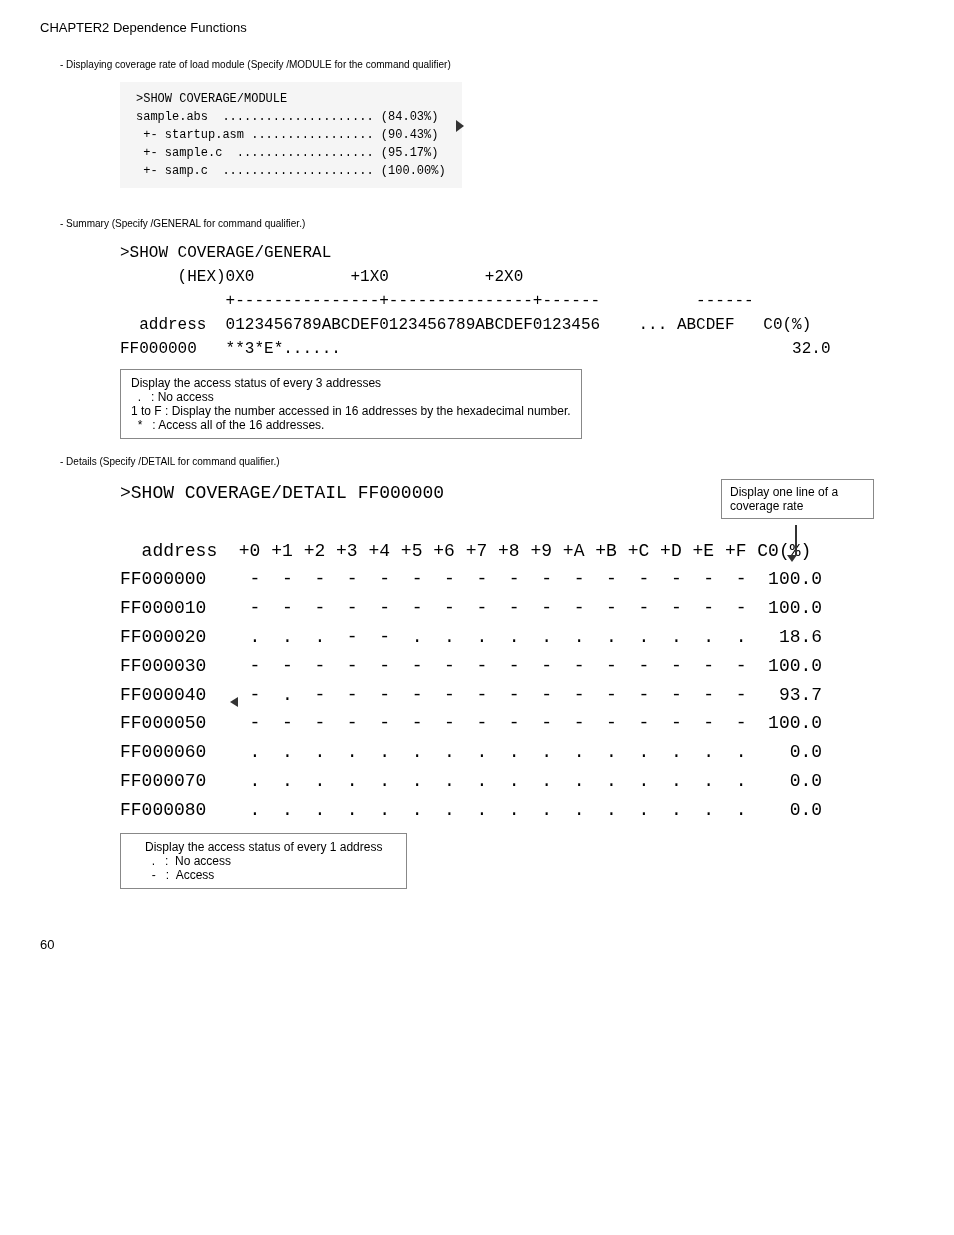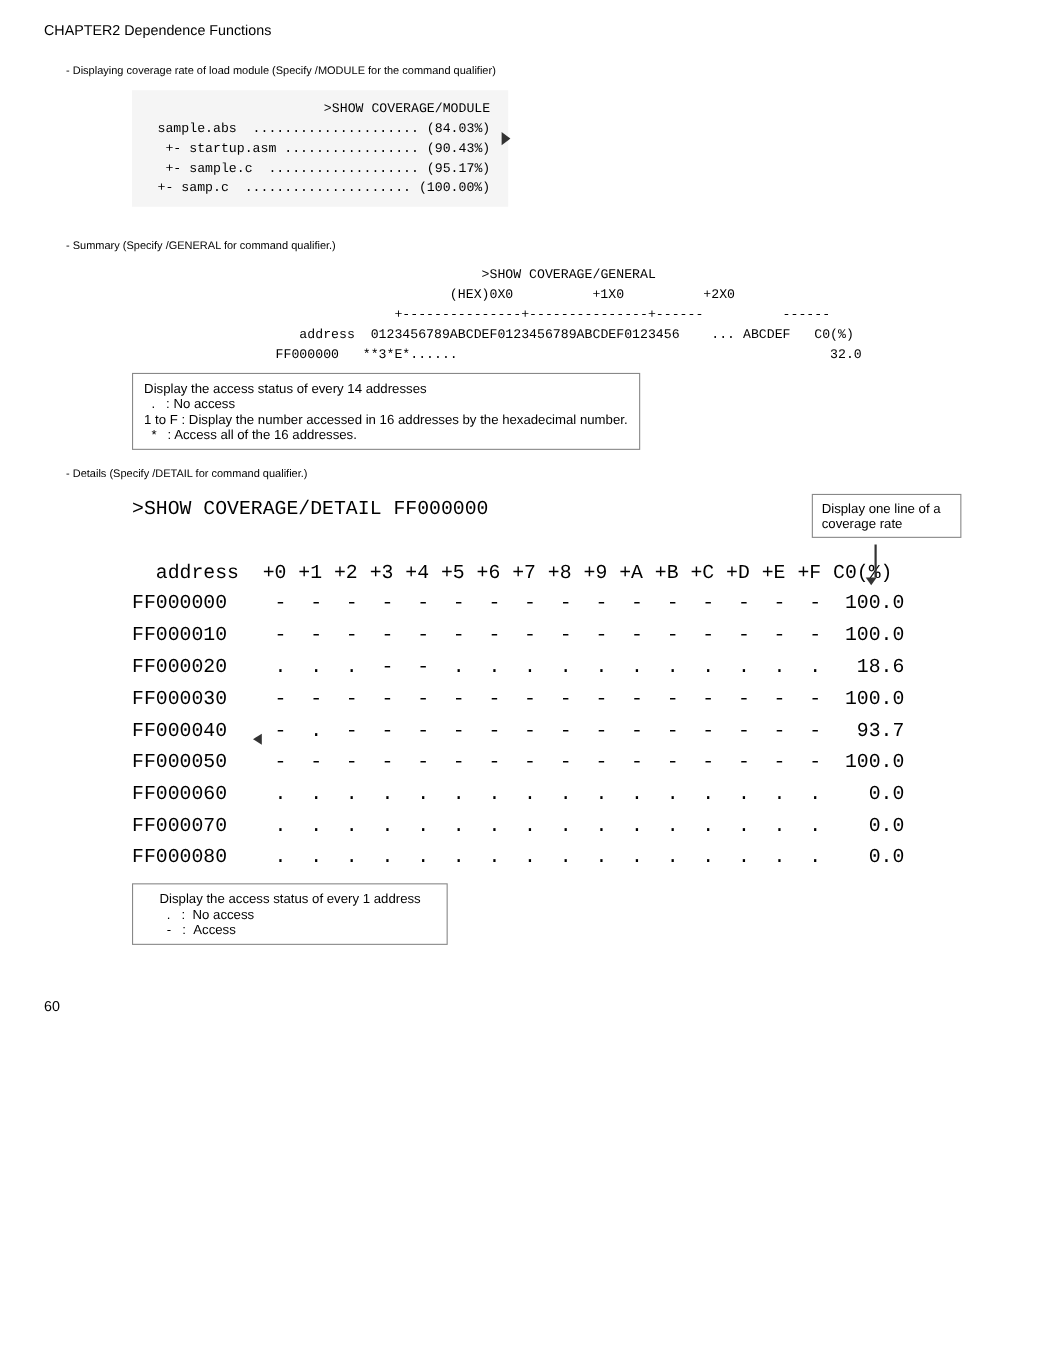--- a/index.html
+++ b/index.html
@@ -53,57 +53,57 @@
 <div>
   <p class="chapter-header">CHAPTER2  Dependence Functions</p>
 </div>
 
 <div class="main-content">
 
   <div class="module-section">
     <p class="section-title">- Displaying coverage rate of load module (Specify /MODULE for the command qualifier)</p>
     <div style="position:relative; margin-left:60px;">
       <div style="position:relative; display:inline-block;">
-        <pre class="code-block" style="margin-left:0; background:#f5f5f5; border:none; padding:8px 16px;text-align:right;">&gt;SHOW COVERAGE/MODULE
+        <pre class="code-block" style="margin-left:0; background:#f5f5f5; border:none; padding:8px 16px;">&gt;SHOW COVERAGE/MODULE
 sample.abs  ..................... (84.03%)
  +- startup.asm ................. (90.43%)
  +- sample.c  ................... (95.17%)
  +- samp.c  ..................... (100.00%)</pre>
         
         <div style="position:absolute; right:-2px; top:38px; width:0; height:0; border-top:6px solid transparent; border-bottom:6px solid transparent; border-left:8px solid #333;"></div>
       </div>
     </div>
   </div>
 
   <div class="general-section">
     <p class="section-title">- Summary (Specify /GENERAL for command qualifier.)</p>
     <div style="margin-left:60px; position:relative;">
-      <pre style="font-family:'Courier New',monospace; font-size:12px; white-space:pre; line-height:1.5; background:none;text-align:center;">&gt;SHOW COVERAGE/GENERAL
+      <pre style="font-family:'Courier New',monospace; font-size:16px; white-space:pre; line-height:1.5; background:none;">&gt;SHOW COVERAGE/GENERAL
       (HEX)0X0          +1X0          +2X0
            +---------------+---------------+------          ------
   address  0123456789ABCDEF0123456789ABCDEF0123456    ... ABCDEF   C0(%)
 FF000000   **3*E*......                                               <span>32.0</span></pre>
 
       <div style="margin-top:8px;">
         <div style="border:1px solid #888; padding:6px 10px; background:#fff; font-size:12px; display:inline-block; max-width:500px;">
-          <div>Display the access status of every 14 addresses</div>
+          <div>Display the access status of every 3 addresses</div>
           <div>&nbsp;&nbsp;.&nbsp;&nbsp;&nbsp;: No access</div>
           <div>1 to F : Display the number accessed in 16 addresses by the hexadecimal number.</div>
           <div>&nbsp;&nbsp;*&nbsp;&nbsp;&nbsp;: Access all of the 16 addresses.</div>
         </div>
       </div>
     </div>
   </div>
 
   <div class="detail-section">
     <p class="section-title">- Details (Specify /DETAIL for command qualifier.)</p>
 
     <div style="position:relative; margin-left:60px;">
       
-      <div style="position:absolute; right:40px; top:0; border:1px solid #888; padding:5px 8px; background:#fff; font-size:12px; width:136px; text-align:left;">
+      <div style="position:absolute; right:40px; top:0; border:1px solid #888; padding:5px 8px; background:#fff; font-size:12px; width:153px; text-align:left;">
         <span>Display one line of a coverage rate</span>
       </div>
 
       
       <div style="position:absolute; right:117px; top:46px; width:2px; height:30px; background:#333;"></div>
       <div style="position:absolute; right:117px; top:76px; width:0; height:0; border-left:5px solid transparent; border-right:5px solid transparent; border-top:7px solid #333;"></div>
 
       <pre style="font-family:'Courier New',monospace; font-size:18px; white-space:pre; line-height:1.6; background:none; margin-top:10px;">&gt;SHOW COVERAGE/DETAIL FF000000
 
   address  +0 +1 +2 +3 +4 +5 +6 +7 +8 +9 +A +B +C +D +E +F C0(%)

